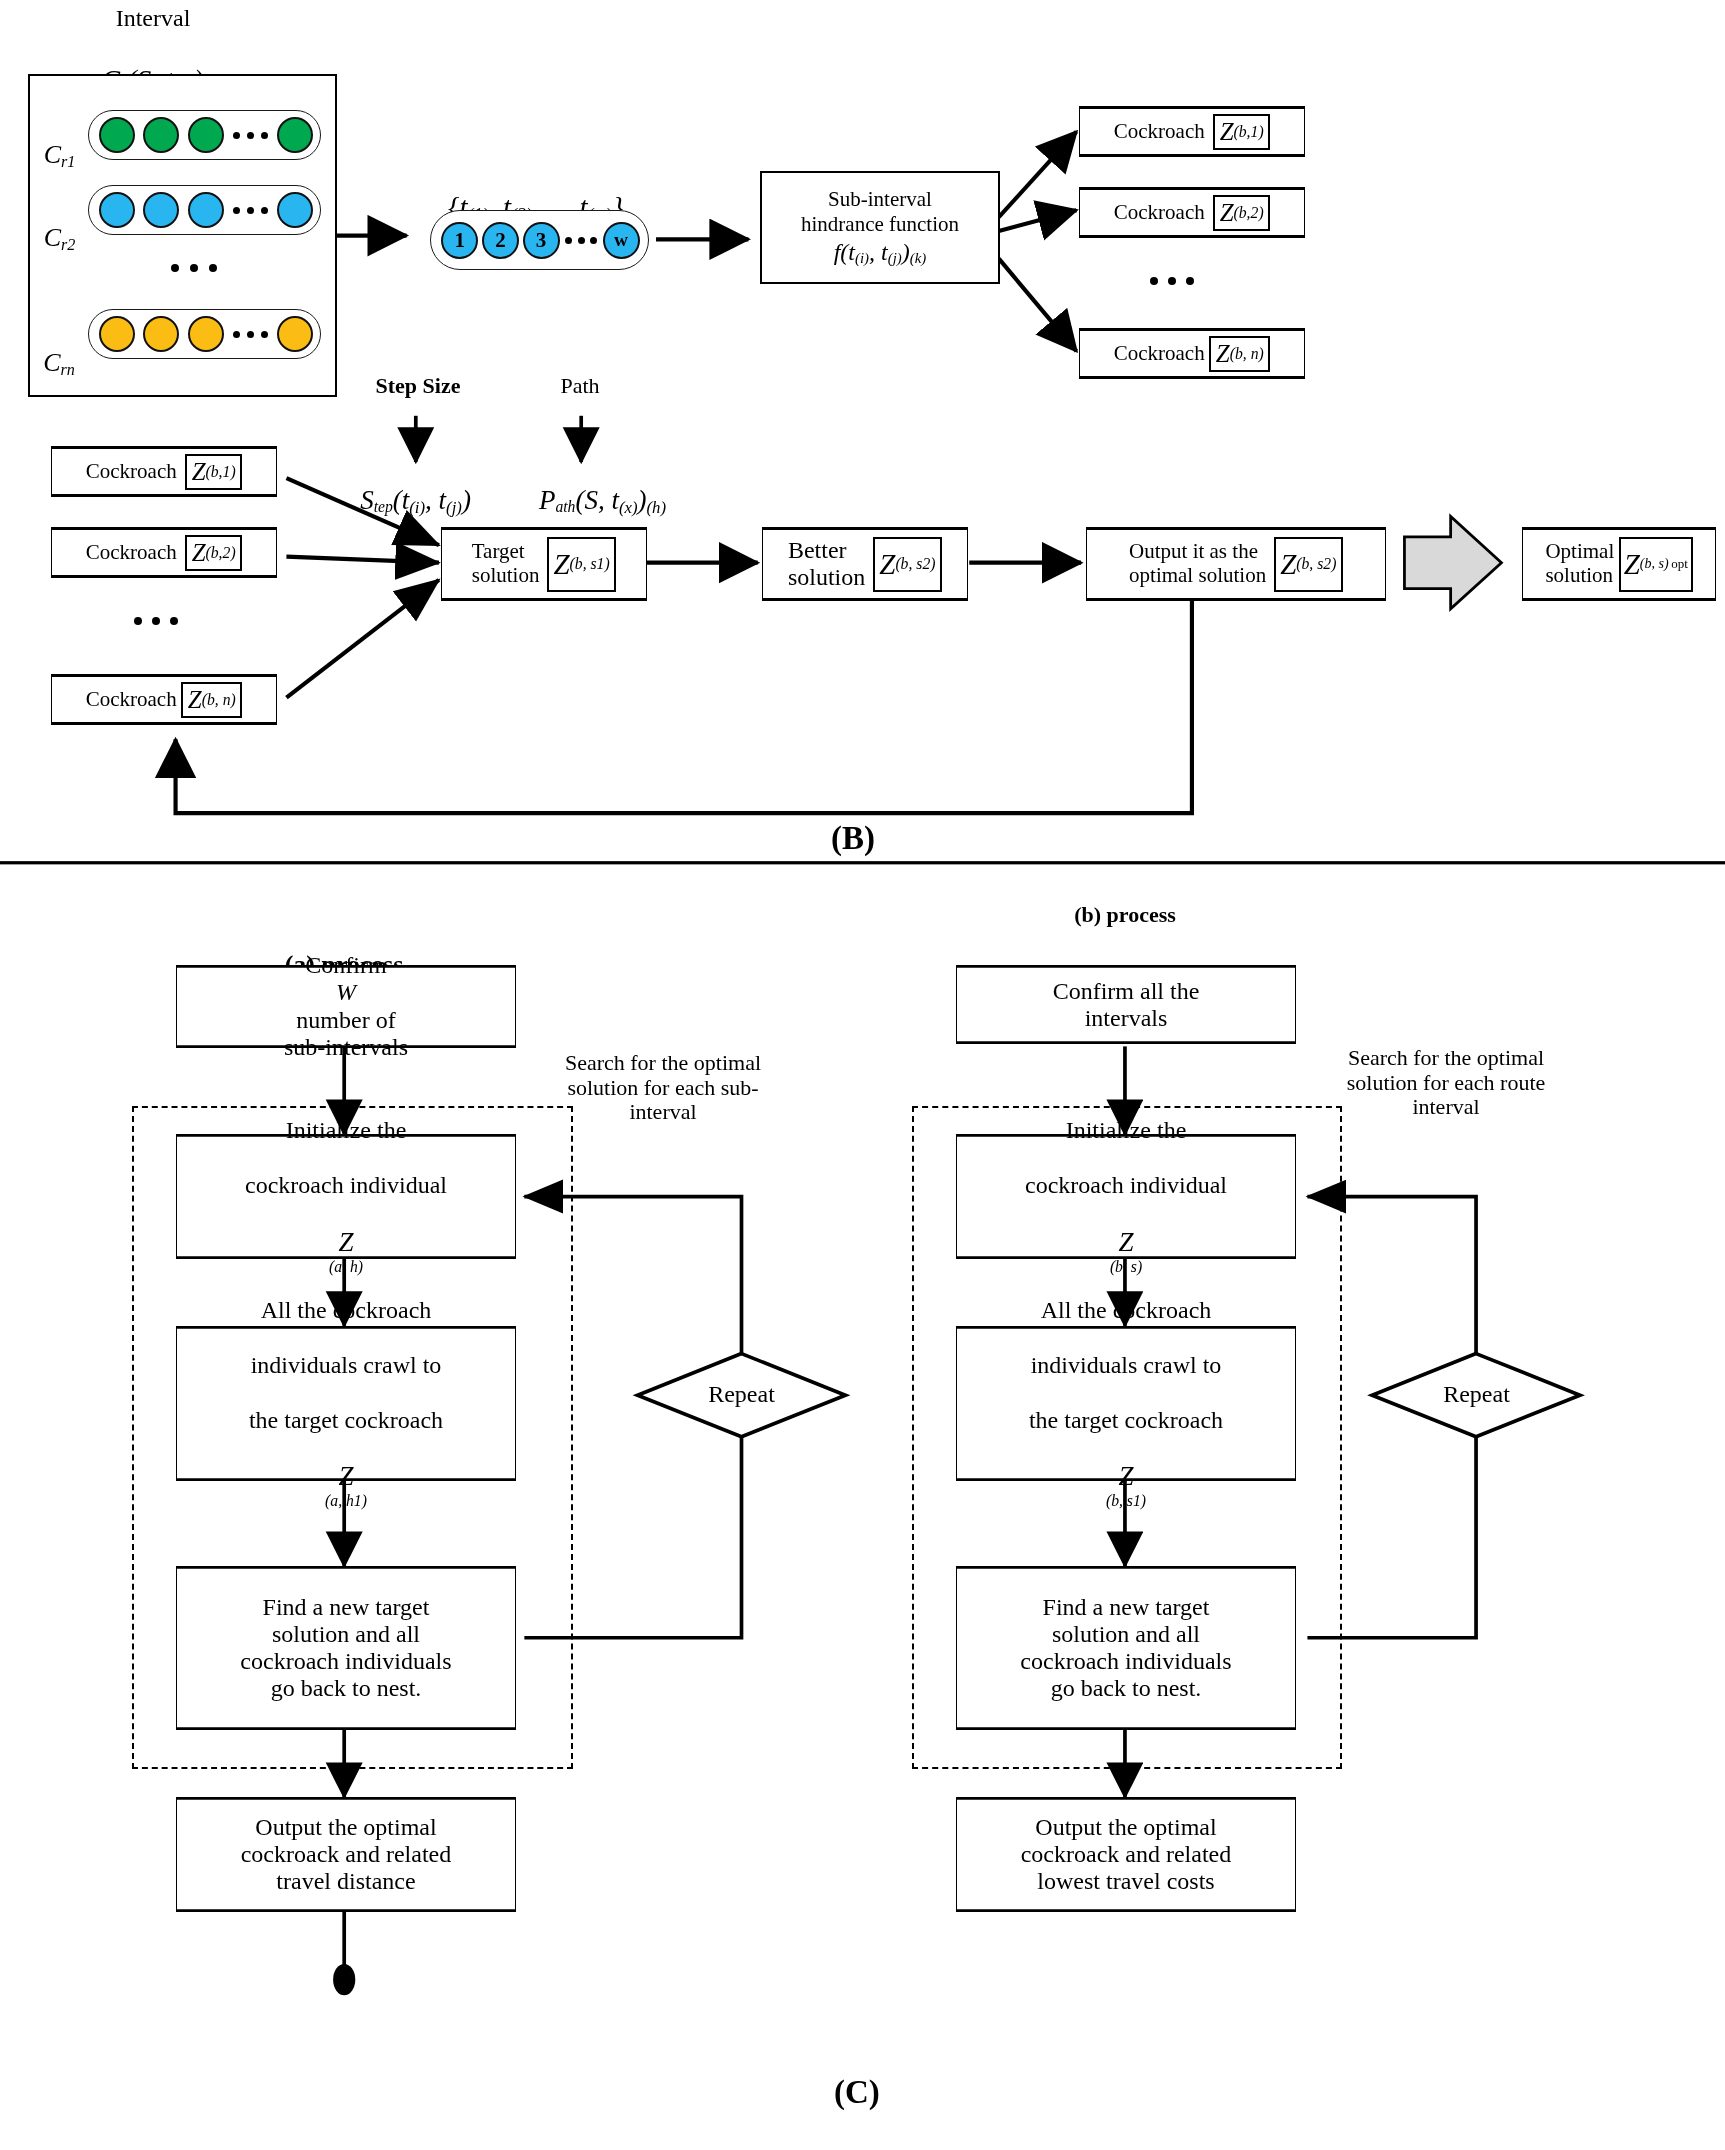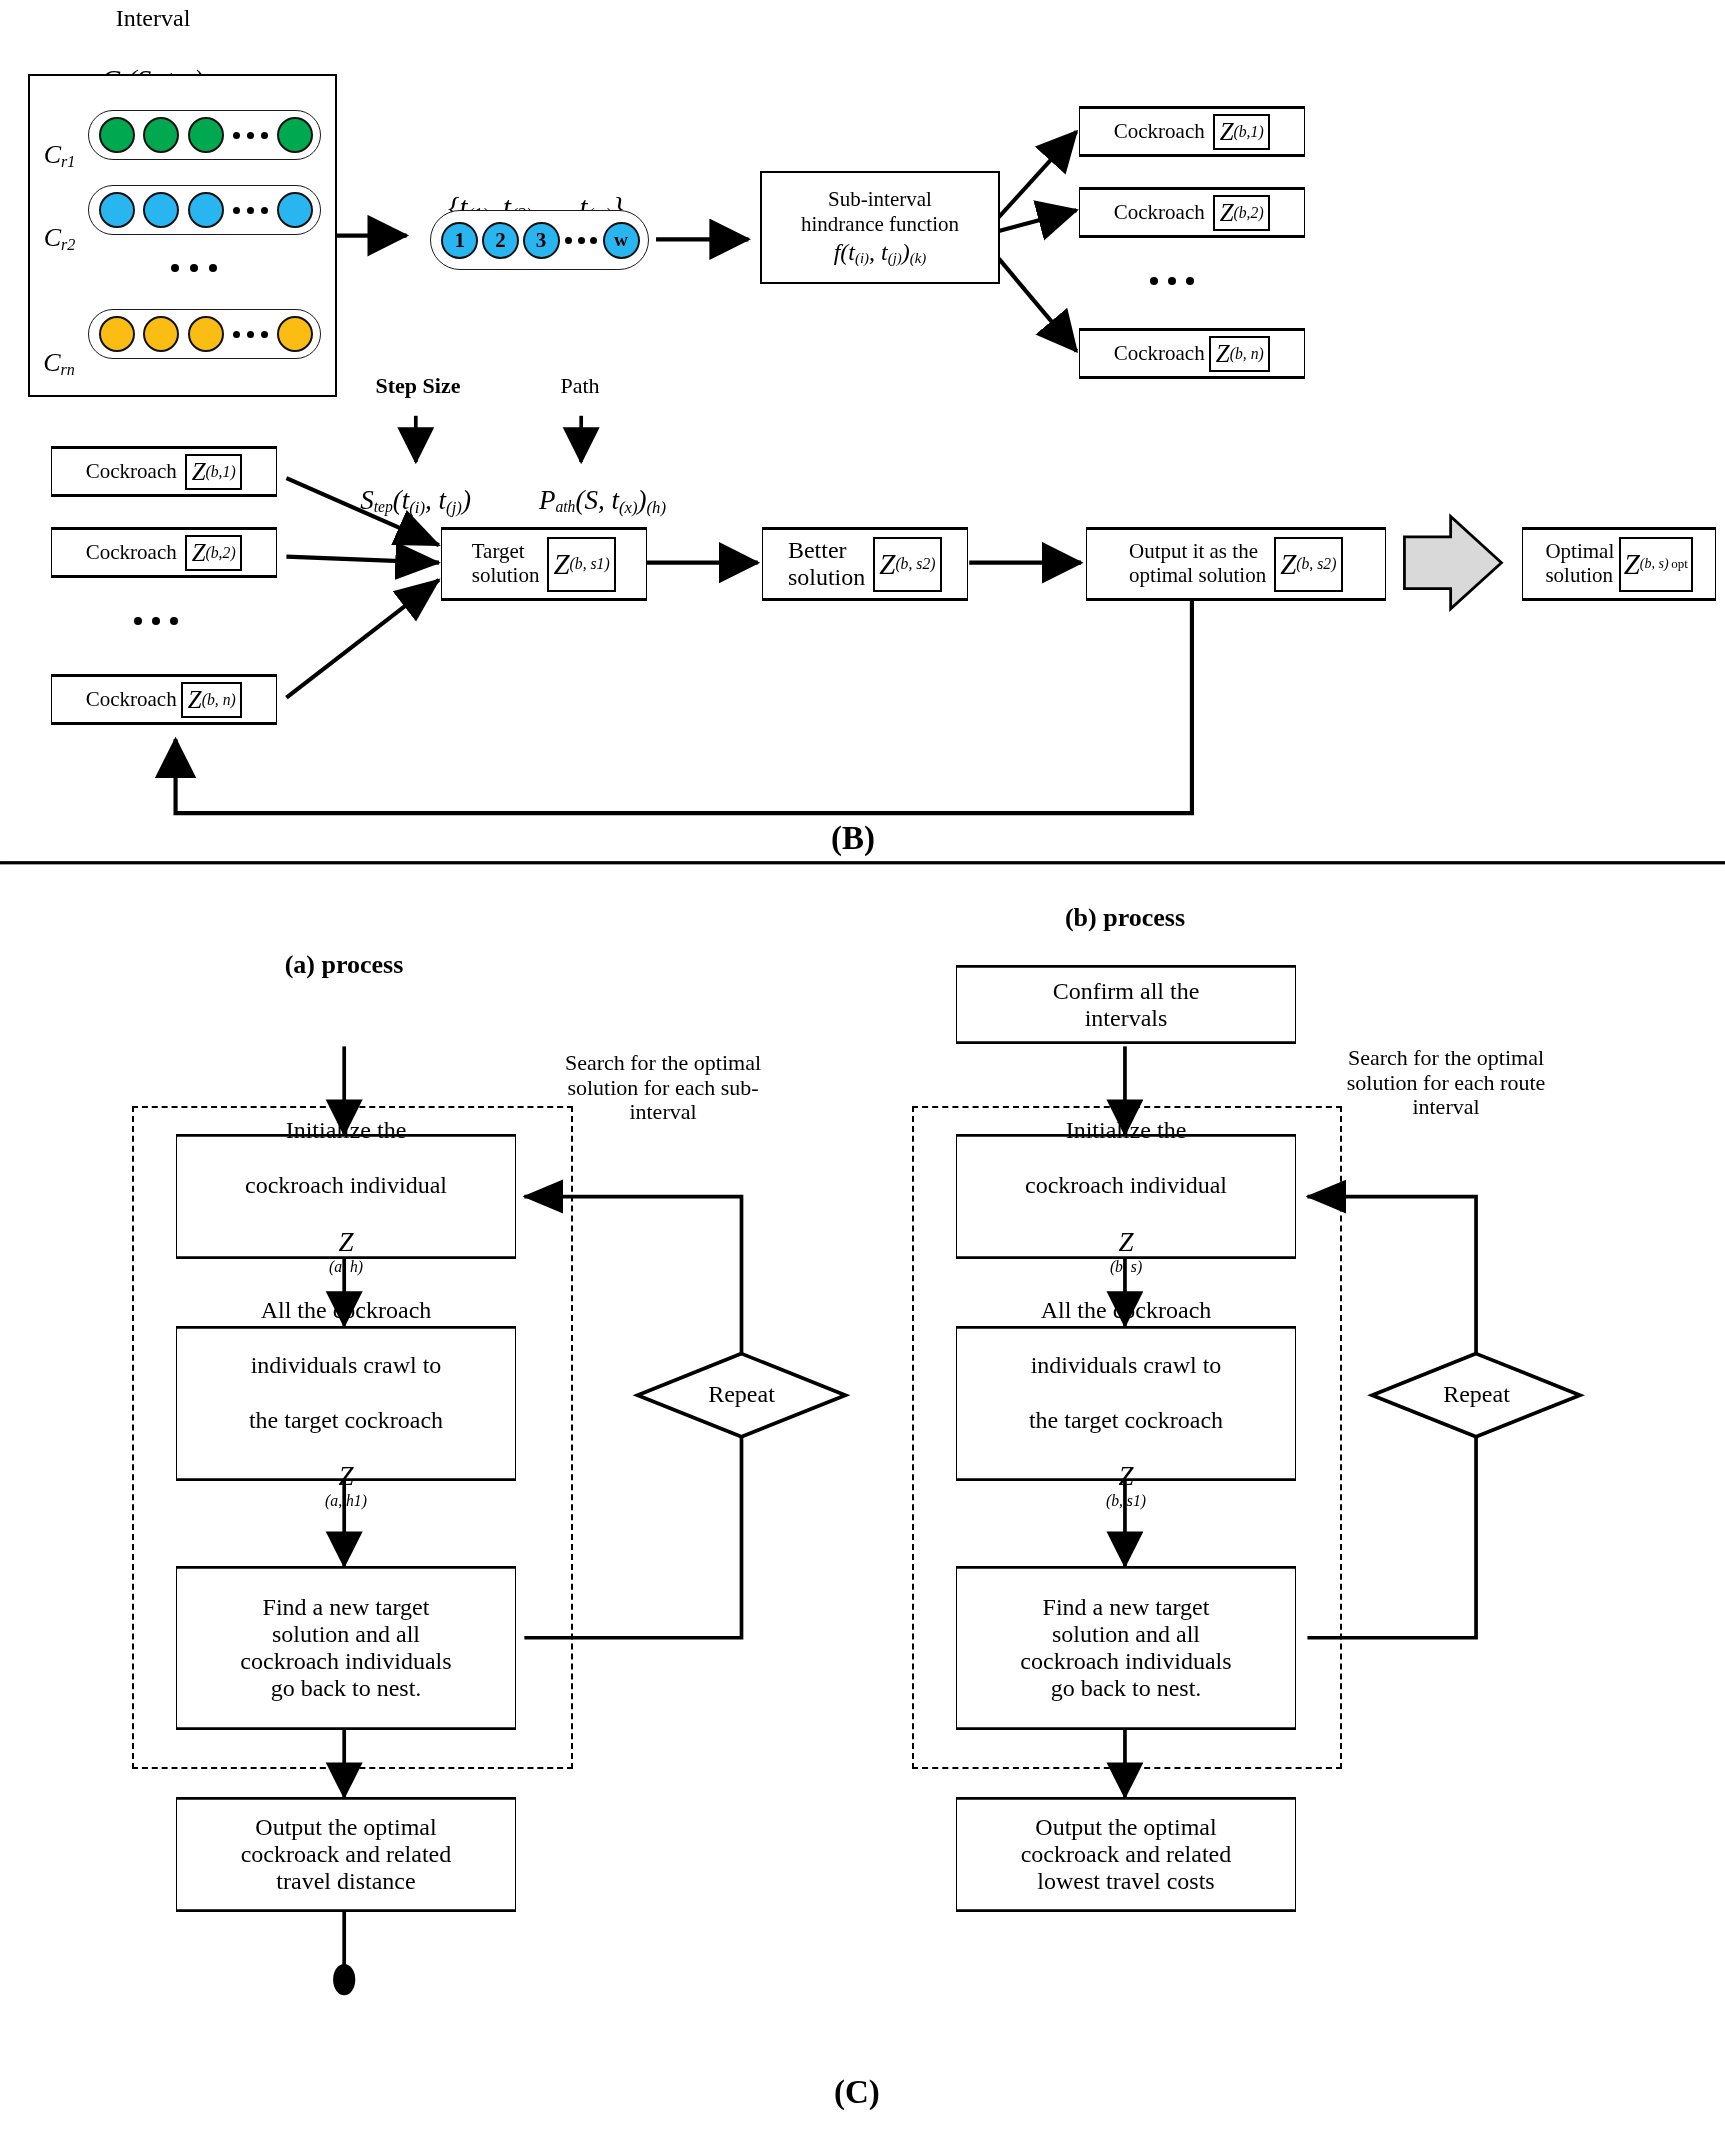--- a/index.html
+++ b/index.html
@@ -299,32 +299,37 @@
       <span class="mathz" style="font-size:29px;">Z</span>
         <span class="sub" style="font-size:14px;">(b, s)</span>
         <span class="subn" style="font-size:13px;"> opt</span>
     </span>
   </div>
 
 
   <div class="panel-letter" style="left:831px;top:820px;font-size:33px;">(B)</div>
 
   <div class="txt bold" style="left:256px;top:903px;width:176px;font-size:26px;margin-top:47px;">(a) process</div>
-  <div class="txt bold" style="left:1037px;top:903px;width:176px;font-size:26px;">(b) process</div>
+  <div class="txt bold" style="left:1037px;top:903px;width:176px;font-size:22px;">(b) process</div>
 
   <div class="dashbox" style="left:132px;top:1106px;width:441px;height:663px;"></div>
   <div class="dashbox" style="left:912px;top:1106px;width:430px;height:663px;"></div>
 
   <div class="txt" style="left:492px;top:1051px;width:342px;font-size:22px;">Search for the optimal
 solution for each sub-
 interval</div>
   <div class="txt" style="left:1275px;top:1046px;width:342px;font-size:22px;">Search for the optimal
 solution for each route
 interval</div>
 
+  <div class="fbox" style="left:176px;top:965px;width:340px;height:83px;">
+    <span style="font-size:24px;">
+      Confirm <span class="ital" style="font-style:italic;">W</span> number of<br>sub-intervals
+    </span>
+  </div>
 
   <div class="fbox" style="left:176px;top:1134px;width:340px;height:125px;">
     <span style="font-size:24px;">
       <span>Initialize the</span><br>
       <span>cockroach individual</span><br>
       <span class="mathz" style="font-size:27px;">Z</span><span class="sub" style="font-size:15.7px;">(a, h)</span>
     </span>
   </div>
 
   <div class="fbox" style="left:176px;top:1326px;width:340px;height:155px;">

